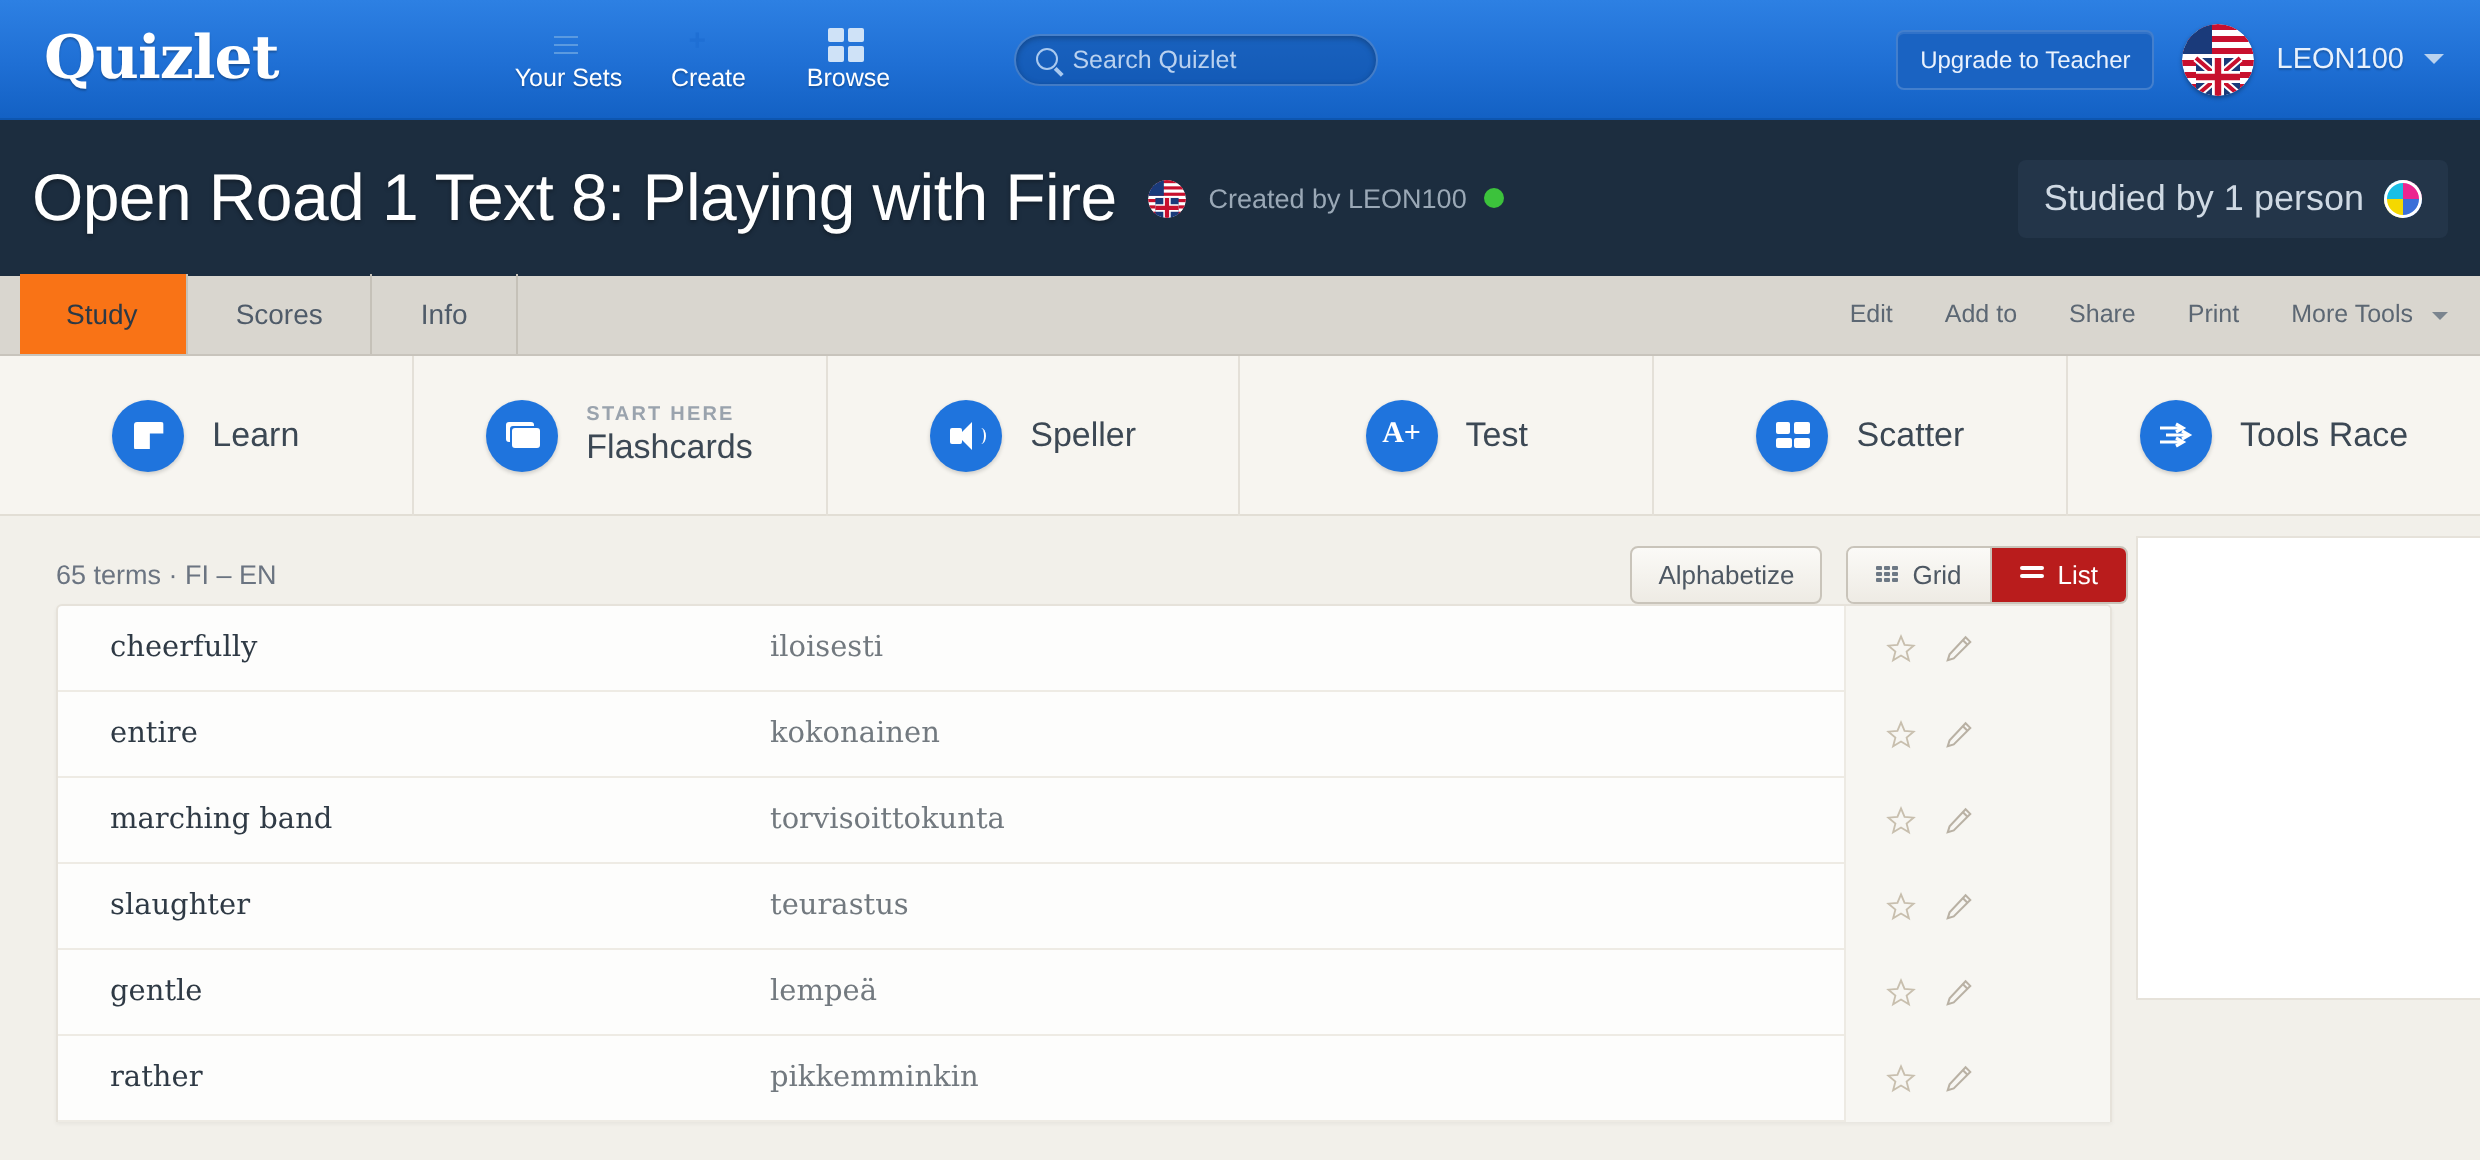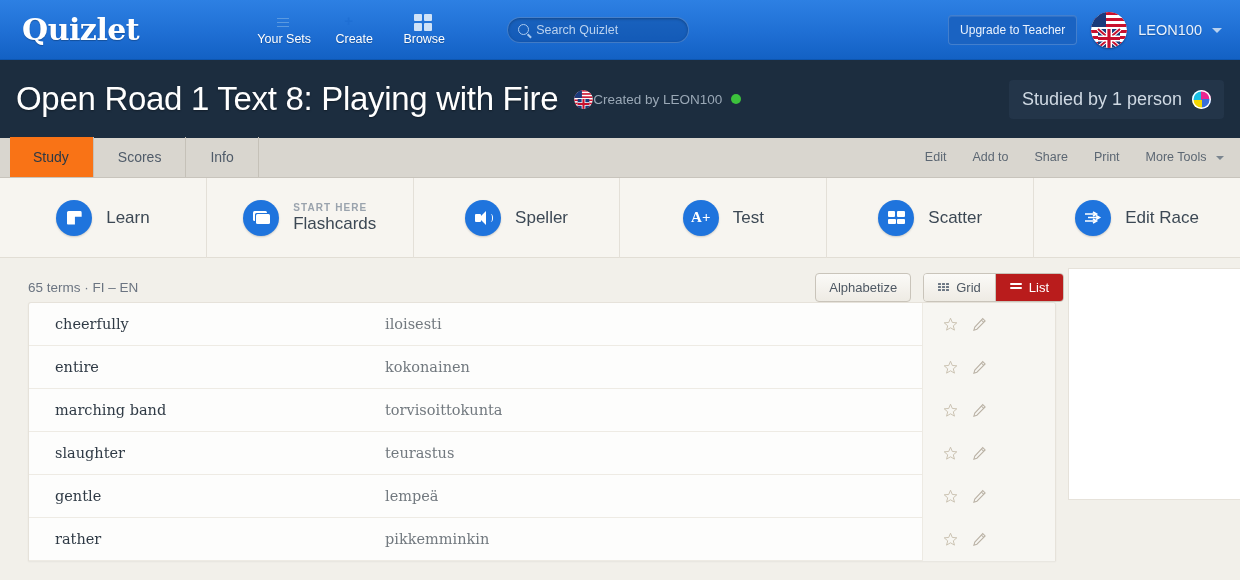--- a/index.html
+++ b/index.html
@@ -109,21 +109,21 @@
   .set-title {
     color:#ffffff; font-size:33px; font-weight:normal;
     letter-spacing:-0.3px;
     text-shadow:0 1px 2px rgba(0,0,0,.35);
     white-space:nowrap;
   }
   .flag-small {
     width:19px; height:19px; border-radius:50%;
     margin-left:16px; overflow:hidden; position:relative; flex:none;
   }
-  .created-by { color:#9aa8b6; font-size:13.5px; }
+  .created-by { margin-left:11px; color:#9aa8b6; font-size:13.5px; }
   .online-dot { width:10px; height:10px; border-radius:50%; background:#3cc23c;
                 margin-left:9px; flex:none; }
   .studied-badge {
     margin-left:auto;
     background:#233549; border-radius:4px;
     padding:9px 13px;
     display:flex; align-items:center;
     cursor:pointer;
   }
   .studied-text { color:#cfd9e3; font-size:18px; }
@@ -464,21 +464,21 @@
   <div class="mode">
     <span class="mode-circle">
       <svg width="18" height="14" viewBox="0 0 18 14" aria-hidden="true">
         <path d="M1 3 H11 M1 10 H11 M4 6.5 H14" stroke="#fff" stroke-width="1.6" fill="none"></path>
         <path d="M9 1 L12.5 3 L9 5" stroke="#fff" stroke-width="1.6" fill="none"></path>
         <path d="M9 8 L12.5 10 L9 12" stroke="#fff" stroke-width="1.6" fill="none"></path>
         <path d="M12 4.5 L15.5 6.5 L12 8.5" stroke="#fff" stroke-width="1.6" fill="none"></path>
       </svg>
     </span>
     <span class="mode-textwrap">
-      <span class="mode-label">Edit Race</span>
+      <span class="mode-label">Tools Race</span>
     </span>
   </div>
 </div>
 
 <div class="content">
 
   <div class="listhead">
     <div class="terms-meta">65 terms · FI – EN</div>
     <div class="viewtools">
       <div class="btn-alpha">Alphabetize</div>

